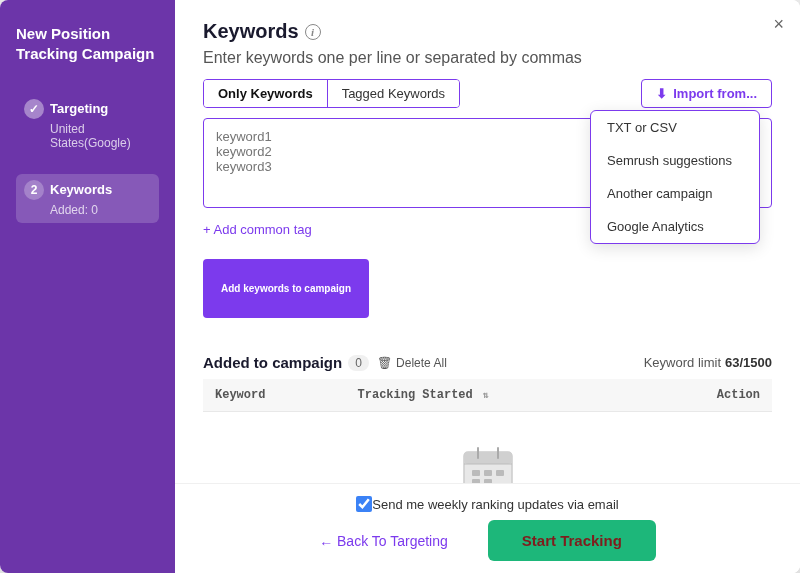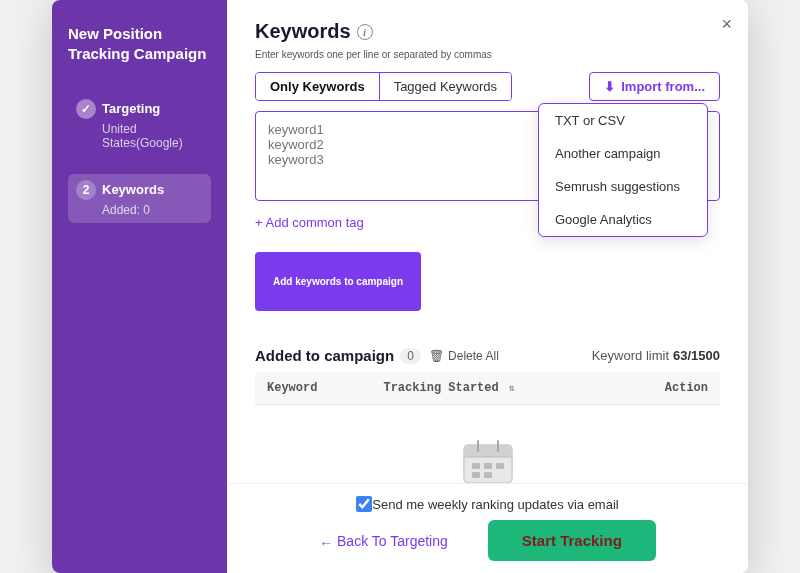--- a/index.html
+++ b/index.html
@@ -6,21 +6,21 @@
     body {
       font-family: -apple-system, BlinkMacSystemFont, 'Segoe UI', Arial, sans-serif;
       background: #f0f0f0;
       display: flex;
       align-items: center;
       justify-content: center;
       min-height: 100vh;
       font-size: 14px;
     }
     .modal-wrapper {
-      width: 696px;
+      width: 800px;
       height: 573px;
       display: flex;
       border-radius: 8px;
       overflow: hidden;
       box-shadow: 0 8px 40px rgba(0,0,0,0.18);
       background: #fff;
       position: relative;
     }
     
     .sidebar {
@@ -117,21 +117,21 @@
       display: inline-flex;
       align-items: center;
       justify-content: center;
       font-size: 11px;
       color: #888;
       cursor: pointer;
       font-style: italic;
       font-family: serif;
     }
     .subtitle {
-      font-size: 10px;
+      font-size: 16px;
       color: #555;
       margin-bottom: 12px;
     }
     
     .tabs-row {
       display: flex;
       align-items: center;
       justify-content: space-between;
       margin-bottom: 10px;
       position: relative;
@@ -404,22 +404,22 @@
           <button class="tab-btn">Tagged Keywords</button>
         </div>
 
         <div class="dropdown-wrapper">
           <button class="import-btn">
             <span>⬇</span>
             <span>Import from...</span>
           </button>
           <div class="dropdown-menu">
             <div class="dropdown-item">TXT or CSV</div>
+            <div class="dropdown-item">Semrush suggestions</div>
             <div class="dropdown-item">Another campaign</div>
-            <div class="dropdown-item">Semrush suggestions</div>
             <div class="dropdown-item">Google Analytics</div>
           </div>
         </div>
       </div>
 
       
       <textarea class="keyword-textarea" placeholder="keyword1
 keyword2
 keyword3" style=""></textarea>
 

